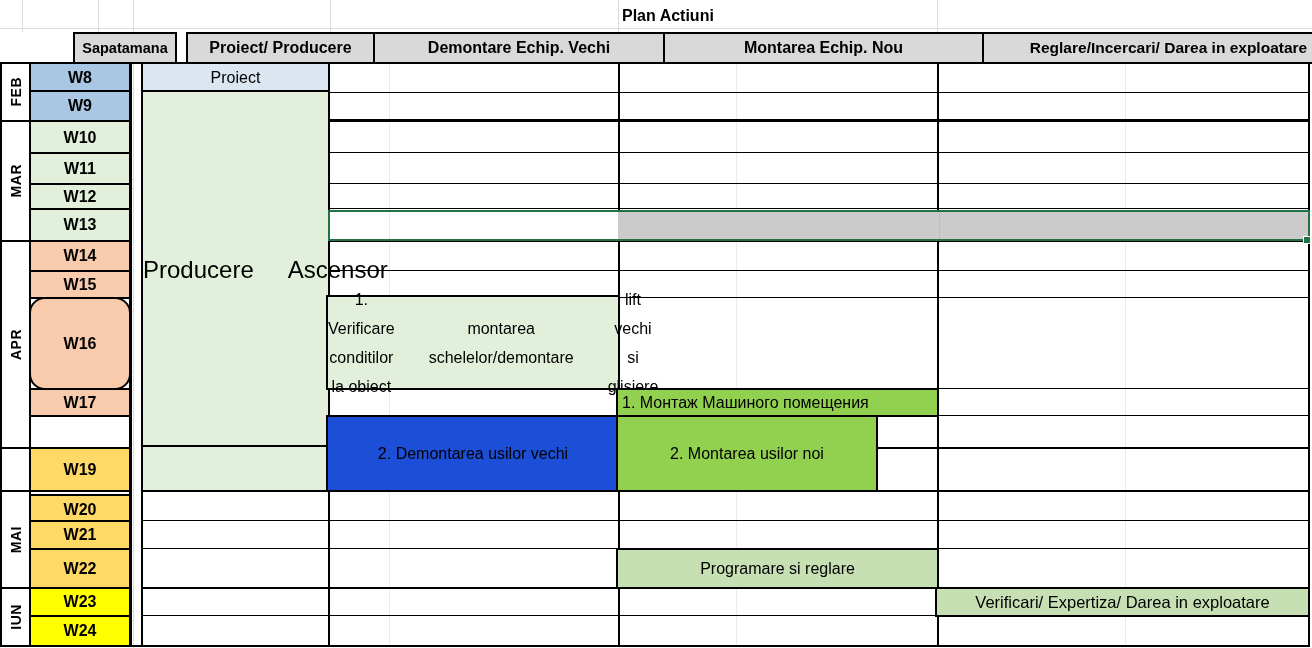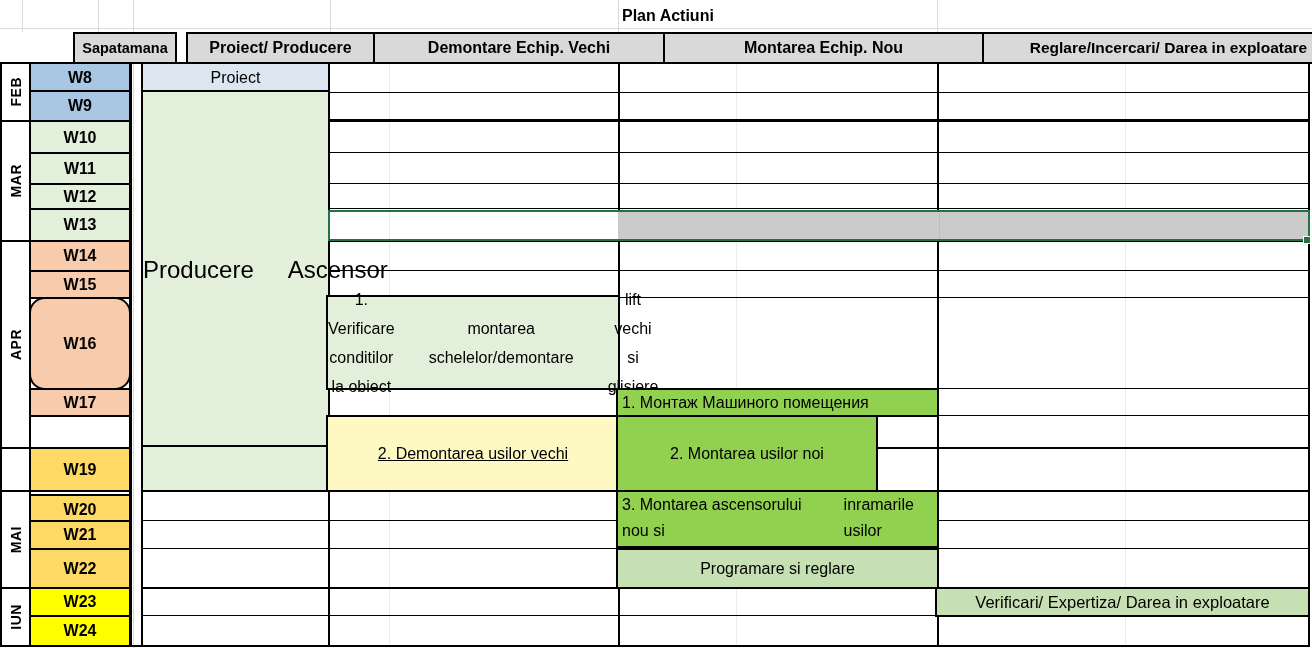--- a/index.html
+++ b/index.html
@@ -127,30 +127,26 @@
   </div>
 
   <div class="cell task" style="left:141px;top:445px;width:189px;height:47px;background:#e2efda;"></div>
 
   <div class="cell task col-lines" style="left:326px;top:295px;width:294px;height:95px;background:#e2efda;line-height:29px;">
     <div>1. Verificare conditilor la obiect</div>
     <div>montarea  schelelor/demontare</div>
     <div>lift vechi si glisiere</div>
   </div>
 
-  <div class="cell task" style="left:326px;top:415px;width:294px;height:77px;background:#fef9c3;text-decoration:underline;">2. Demontarea usilor vechi</div>
+  <div class="cell task" style="left:326px;top:415px;width:294px;height:77px;background:#1d4ed8;">2. Demontarea usilor vechi</div>
 
   <div class="cell task leftal" style="left:616px;top:388px;width:323px;height:29px;background:#92d050;">1. Монтаж Машиного помещения</div>
 
   <div class="cell task" style="left:616px;top:415px;width:262px;height:77px;background:#92d050;">2. Montarea usilor noi</div>
 
-  <div class="cell task col-lines leftal" style="left:616px;top:490px;width:323px;height:58px;background:#92d050;line-height:26px;align-items:flex-start;">
-    <div>3. Montarea ascensorului nou si</div>
-    <div>inramarile usilor</div>
-  </div>
 
   <div class="cell task" style="left:616px;top:548px;width:323px;height:41px;background:#c6e0b4;">Programare si reglare</div>
 
   <div class="cell task" style="left:935px;top:587px;width:375px;height:30px;background:#c6e0b4;font-size:16.5px;">Verificari/ Expertiza/ Darea in exploatare</div>
 
   <div class="abs" style="left:328px;top:210px;width:982px;height:31px;border:2px solid #217346;background:transparent;">
     <div class="abs" style="left:288px;top:0;width:321px;height:27px;background:#cccbcb;"></div>
     <div class="abs" style="left:609px;top:0;width:369px;height:27px;background:#cccbcb;border-left:1px solid #bdbdbd;"></div>
   </div>
   <div class="abs" style="left:1303px;top:236px;width:8px;height:8px;background:#217346;border:1.5px solid #fff;"></div>

